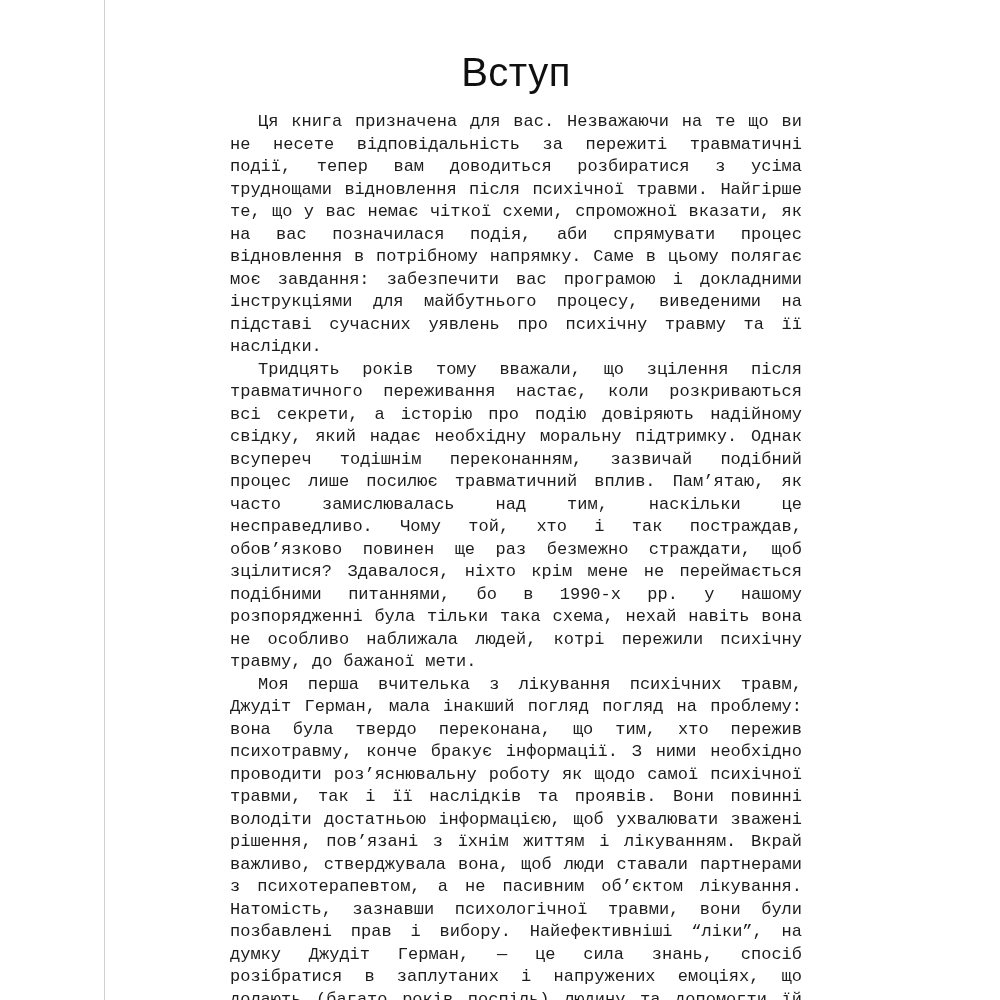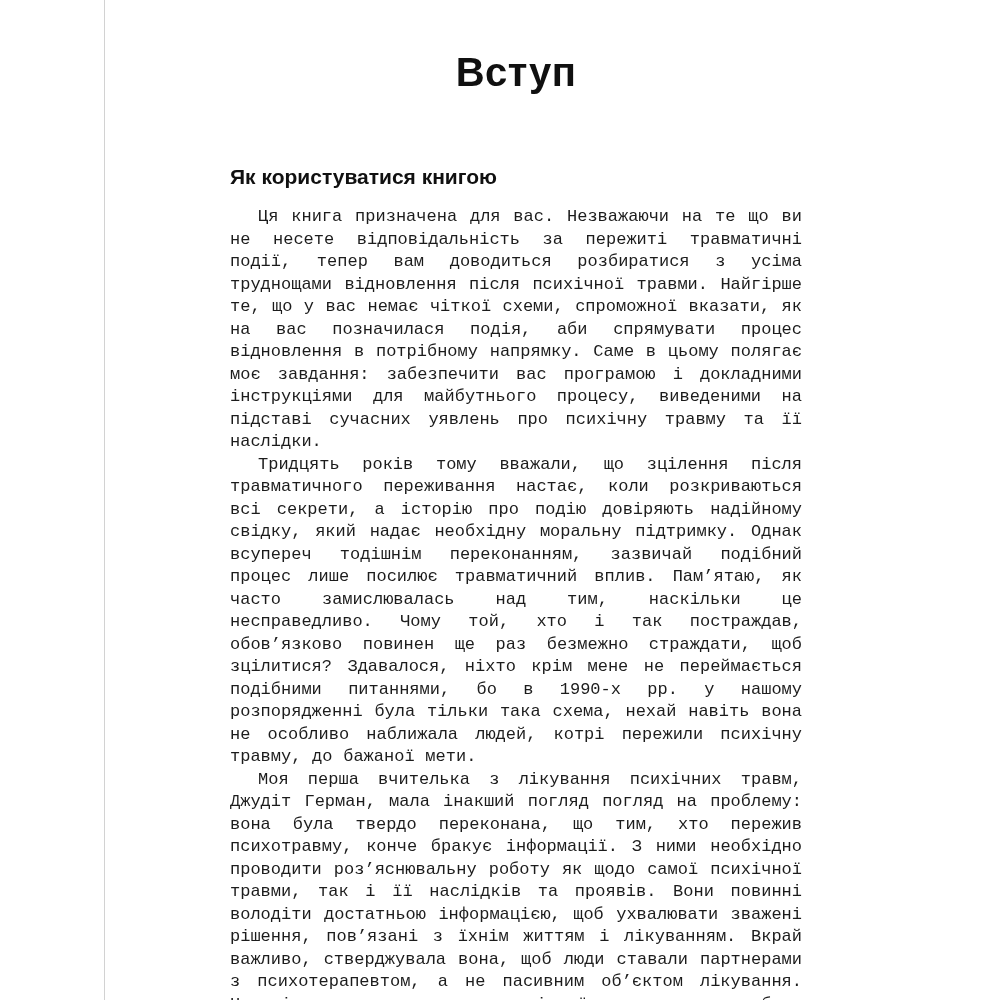--- a/index.html
+++ b/index.html
@@ -24,21 +24,21 @@
       background: #d2d2d2;
     }
     .page {
       position: absolute;
       left: 230px;
       top: 0;
       width: 572px;
     }
     .chapter-title {
       font-family: "Liberation Sans", sans-serif;
-      font-weight: 700;
+      font-weight: 400;
       font-size: 40px;
       line-height: 1.1;
       text-align: center;
       margin: 0;
       padding-top: 50px;
       color: #101010;
       letter-spacing: 0.5px;
     }
     .section-heading {
       font-family: "Liberation Sans", sans-serif;
@@ -63,20 +63,19 @@
     }
   </style>
 </head>
 <body>
 
 <div class="page-edge"></div>
 
 <div class="page">
   <h1 class="chapter-title">Вступ</h1>
 
-  <h2 class="section-heading">Як користуватися книгою</h2>
 
   <div class="body-text">
     <p>Ця книга призначена для вас. Незважаючи на те що ви не несете відповідальність за пережиті травматичні події, тепер вам доводиться розбиратися з усіма труднощами відновлення після психічної травми. Найгірше те, що у вас немає чіткої схеми, спроможної вказати, як на вас позначилася подія, аби спрямувати процес відновлення в потрібному напрямку. Саме в цьому полягає моє завдання: забезпечити вас програмою і докладними інструкціями для майбутнього процесу, виведеними на підставі сучасних уявлень про психічну травму та її наслідки.</p>
     <p>Тридцять років тому вважали, що зцілення після травматичного переживання настає, коли розкриваються всі секрети, а історію про подію довіряють надійному свідку, який надає необхідну моральну підтримку. Однак всупереч тодішнім переконанням, зазвичай подібний процес лише посилює травматичний вплив. Пам’ятаю, як часто замислювалась над тим, наскільки це несправедливо. Чому той, хто і так постраждав, обов’язково повинен ще раз безмежно страждати, щоб зцілитися? Здавалося, ніхто крім мене не переймається подібними питаннями, бо в 1990-х рр. у нашому розпорядженні була тільки така схема, нехай навіть вона не особливо наближала людей, котрі пережили психічну травму, до бажаної мети.</p>
     <p>Моя перша вчителька з лікування психічних травм, Джудіт Герман, мала інакший погляд погляд на проблему: вона була твердо переконана, що тим, хто пережив психотравму, конче бракує інформації. З ними необхідно проводити роз’яснювальну роботу як щодо самої психічної травми, так і її наслідків та проявів. Вони повинні володіти достатньою інформацією, щоб ухвалювати зважені рішення, пов’язані з їхнім життям і лікуванням. Вкрай важливо, стверджувала вона, щоб люди ставали партнерами з психотерапевтом, а не пасивним об’єктом лікування. Натомість, зазнавши психологічної травми, вони були позбавлені прав і вибору. Найефективніші “ліки”, на думку Джудіт Герман, — це сила знань, спосіб розібратися в заплутаних і напружених емоціях, що долають (багато років поспіль) людину та допомогти їй позбутися відчуття власної “неадекватності”. Саме з цим і виникає проблема. Як ви дізнаєтеся в главі 1, відчуття загрози і небезпеки рефлекторно</p>
   </div>
 </div>
 
 </body></html>

